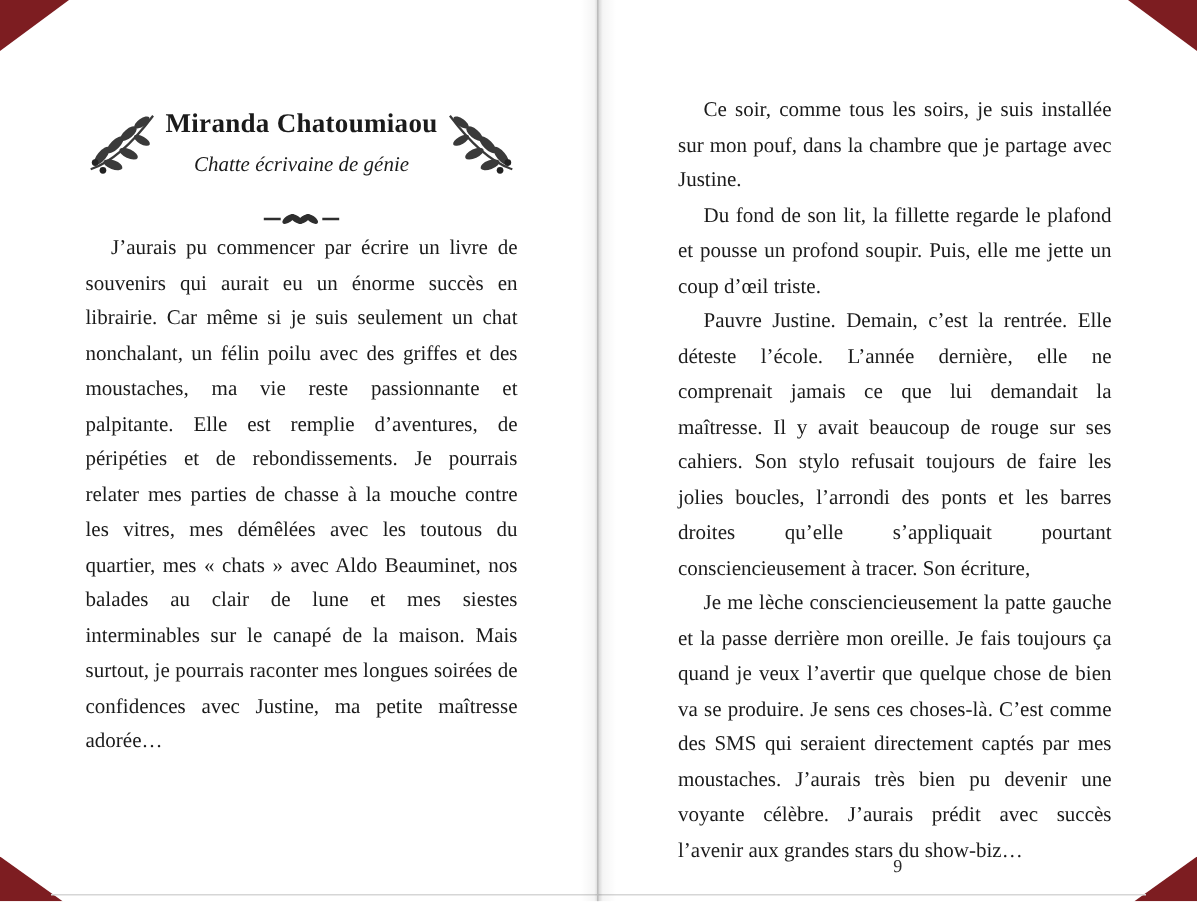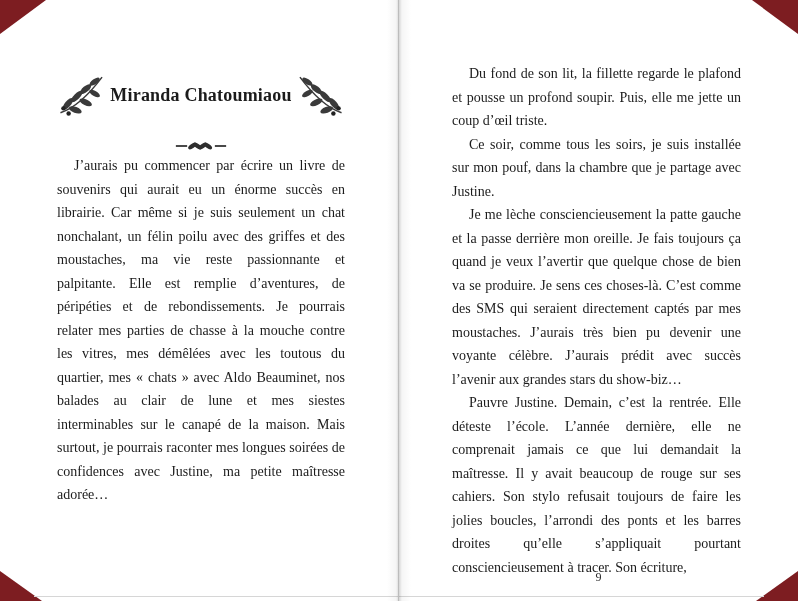--- a/index.html
+++ b/index.html
@@ -73,20 +73,21 @@
             <ellipse cx="52" cy="14" rx="3.5" ry="8" transform="rotate(55 52 14)" fill="#3a3a3a"></ellipse>
             <ellipse cx="26" cy="52" rx="4" ry="9" transform="rotate(110 26 52)" fill="#3a3a3a"></ellipse>
             <ellipse cx="40" cy="42" rx="4" ry="9" transform="rotate(115 40 42)" fill="#3a3a3a"></ellipse>
             <ellipse cx="52" cy="30" rx="3.5" ry="8" transform="rotate(120 52 30)" fill="#3a3a3a"></ellipse>
             <circle cx="10" cy="50" r="3" fill="#222"></circle>
             <circle cx="17" cy="57" r="3" fill="#222"></circle>
           </svg>
 
           <div class="title-text">
             <h1 class="book-title">Miranda Chatoumiaou</h1>
+            <div class="book-subtitle">Chatte écrivaine de génie</div>
           </div>
 
           <svg class="branch mirror" viewBox="0 0 70 64" aria-hidden="true">
             <path d="M6,56 C24,50 44,32 62,8" stroke="#3a3a3a" fill="none" stroke-width="2"></path>
             <ellipse cx="16" cy="44" rx="4" ry="10" transform="rotate(40 16 44)" fill="#3a3a3a"></ellipse>
             <ellipse cx="28" cy="34" rx="4" ry="10" transform="rotate(45 28 34)" fill="#3a3a3a"></ellipse>
             <ellipse cx="40" cy="24" rx="4" ry="9" transform="rotate(50 40 24)" fill="#3a3a3a"></ellipse>
             <ellipse cx="52" cy="14" rx="3.5" ry="8" transform="rotate(55 52 14)" fill="#3a3a3a"></ellipse>
             <ellipse cx="26" cy="52" rx="4" ry="9" transform="rotate(110 26 52)" fill="#3a3a3a"></ellipse>
             <ellipse cx="40" cy="42" rx="4" ry="9" transform="rotate(115 40 42)" fill="#3a3a3a"></ellipse>
@@ -110,23 +111,23 @@
         <p>J’aurais pu commencer par écrire un livre de souvenirs qui aurait eu un énorme succès en librairie. Car même si je suis seulement un chat nonchalant, un félin poilu avec des griffes et des moustaches, ma vie reste passionnante et palpitante. Elle est remplie d’aventures, de péripéties et de rebondissements. Je pourrais relater mes parties de chasse à la mouche contre les vitres, mes démêlées avec les toutous du quartier, mes « chats » avec Aldo Beauminet, nos balades au clair de lune et mes siestes interminables sur le canapé de la maison. Mais surtout, je pourrais raconter mes longues soirées de confidences avec Justine, ma petite maîtresse adorée…</p>
       </div>
 
     </div>
   </div>
 
   <div class="page right-page">
     <div class="content">
 
       <div class="body-text" style="margin-top:0;">
+        <p>Ce soir, comme tous les soirs, je suis installée sur mon pouf, dans la chambre que je partage avec Justine.</p>
         <p>Du fond de son lit, la fillette regarde le plafond et pousse un profond soupir. Puis, elle me jette un coup d’œil triste.</p>
-        <p>Ce soir, comme tous les soirs, je suis installée sur mon pouf, dans la chambre que je partage avec Justine.</p>
+        <p>Pauvre Justine. Demain, c’est la rentrée. Elle déteste l’école. L’année dernière, elle ne comprenait jamais ce que lui demandait la maîtresse. Il y avait beaucoup de rouge sur ses cahiers. Son stylo refusait toujours de faire les jolies boucles, l’arrondi des ponts et les barres droites qu’elle s’appliquait pourtant consciencieusement à tracer. Son écriture,</p>
         <p>Je me lèche consciencieusement la patte gauche et la passe derrière mon oreille. Je fais toujours ça quand je veux l’avertir que quelque chose de bien va se produire. Je sens ces choses-là. C’est comme des SMS qui seraient directement captés par mes moustaches. J’aurais très bien pu devenir une voyante célèbre. J’aurais prédit avec succès l’avenir aux grandes stars du show-biz…</p>
-        <p>Pauvre Justine. Demain, c’est la rentrée. Elle déteste l’école. L’année dernière, elle ne comprenait jamais ce que lui demandait la maîtresse. Il y avait beaucoup de rouge sur ses cahiers. Son stylo refusait toujours de faire les jolies boucles, l’arrondi des ponts et les barres droites qu’elle s’appliquait pourtant consciencieusement à tracer. Son écriture,</p>
       </div>
 
       <div class="page-number">9</div>
     </div>
   </div>
 
 </div>
 
 </body></html>

